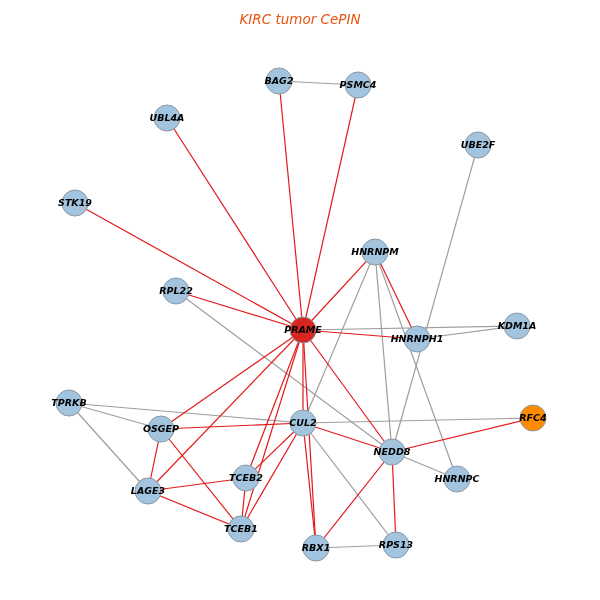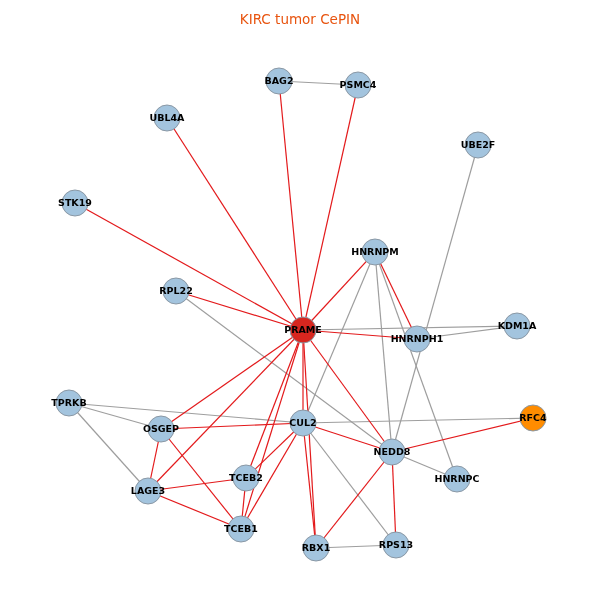--- a/index.html
+++ b/index.html
@@ -10,20 +10,21 @@
     width: 600px;
     height: 600px;
     background: #ffffff;
     font-family: "DejaVu Sans", sans-serif;
     overflow: hidden;
   }
   .figure {
     position: relative;
     width: 600px;
     height: 600px;
+    font-style: italic;
   }
   .chart-title {
     font-family: "DejaVu Sans", sans-serif;
     font-size: 13.5px;
     font-weight: 400;
   }
   .node-label {
     font-family: "DejaVu Sans", sans-serif;
     font-size: 9.5px;
     font-weight: 700;

